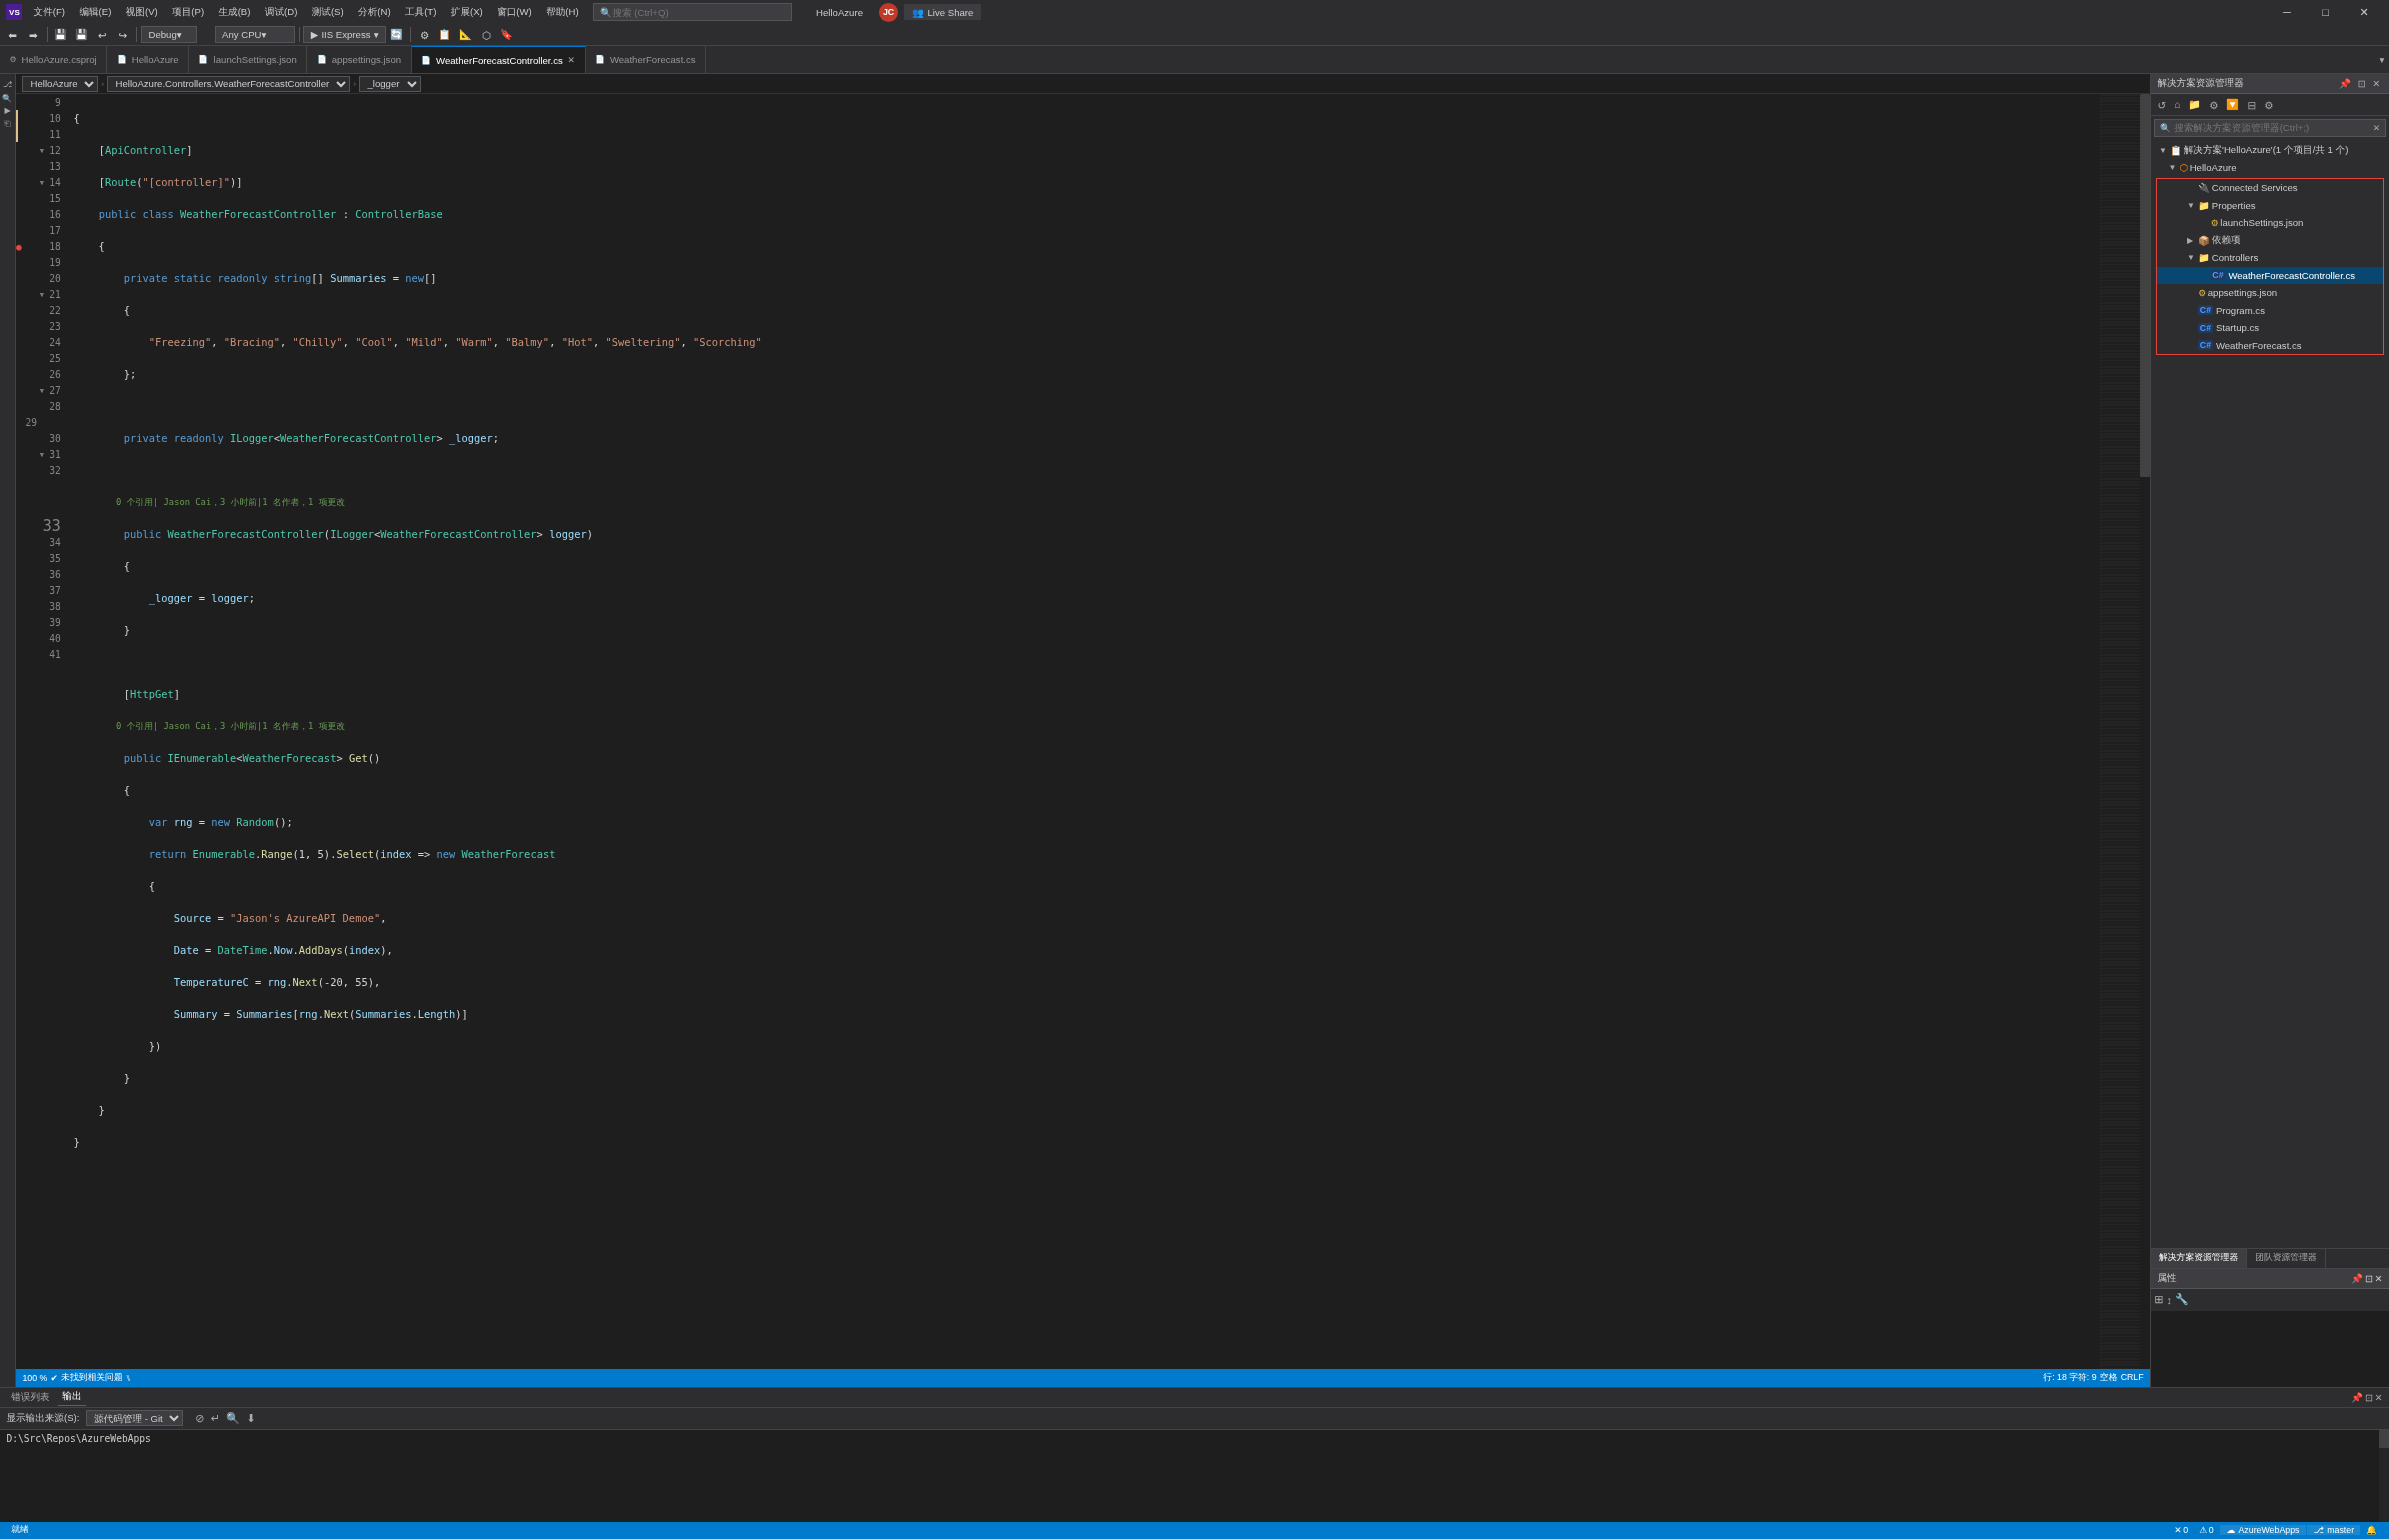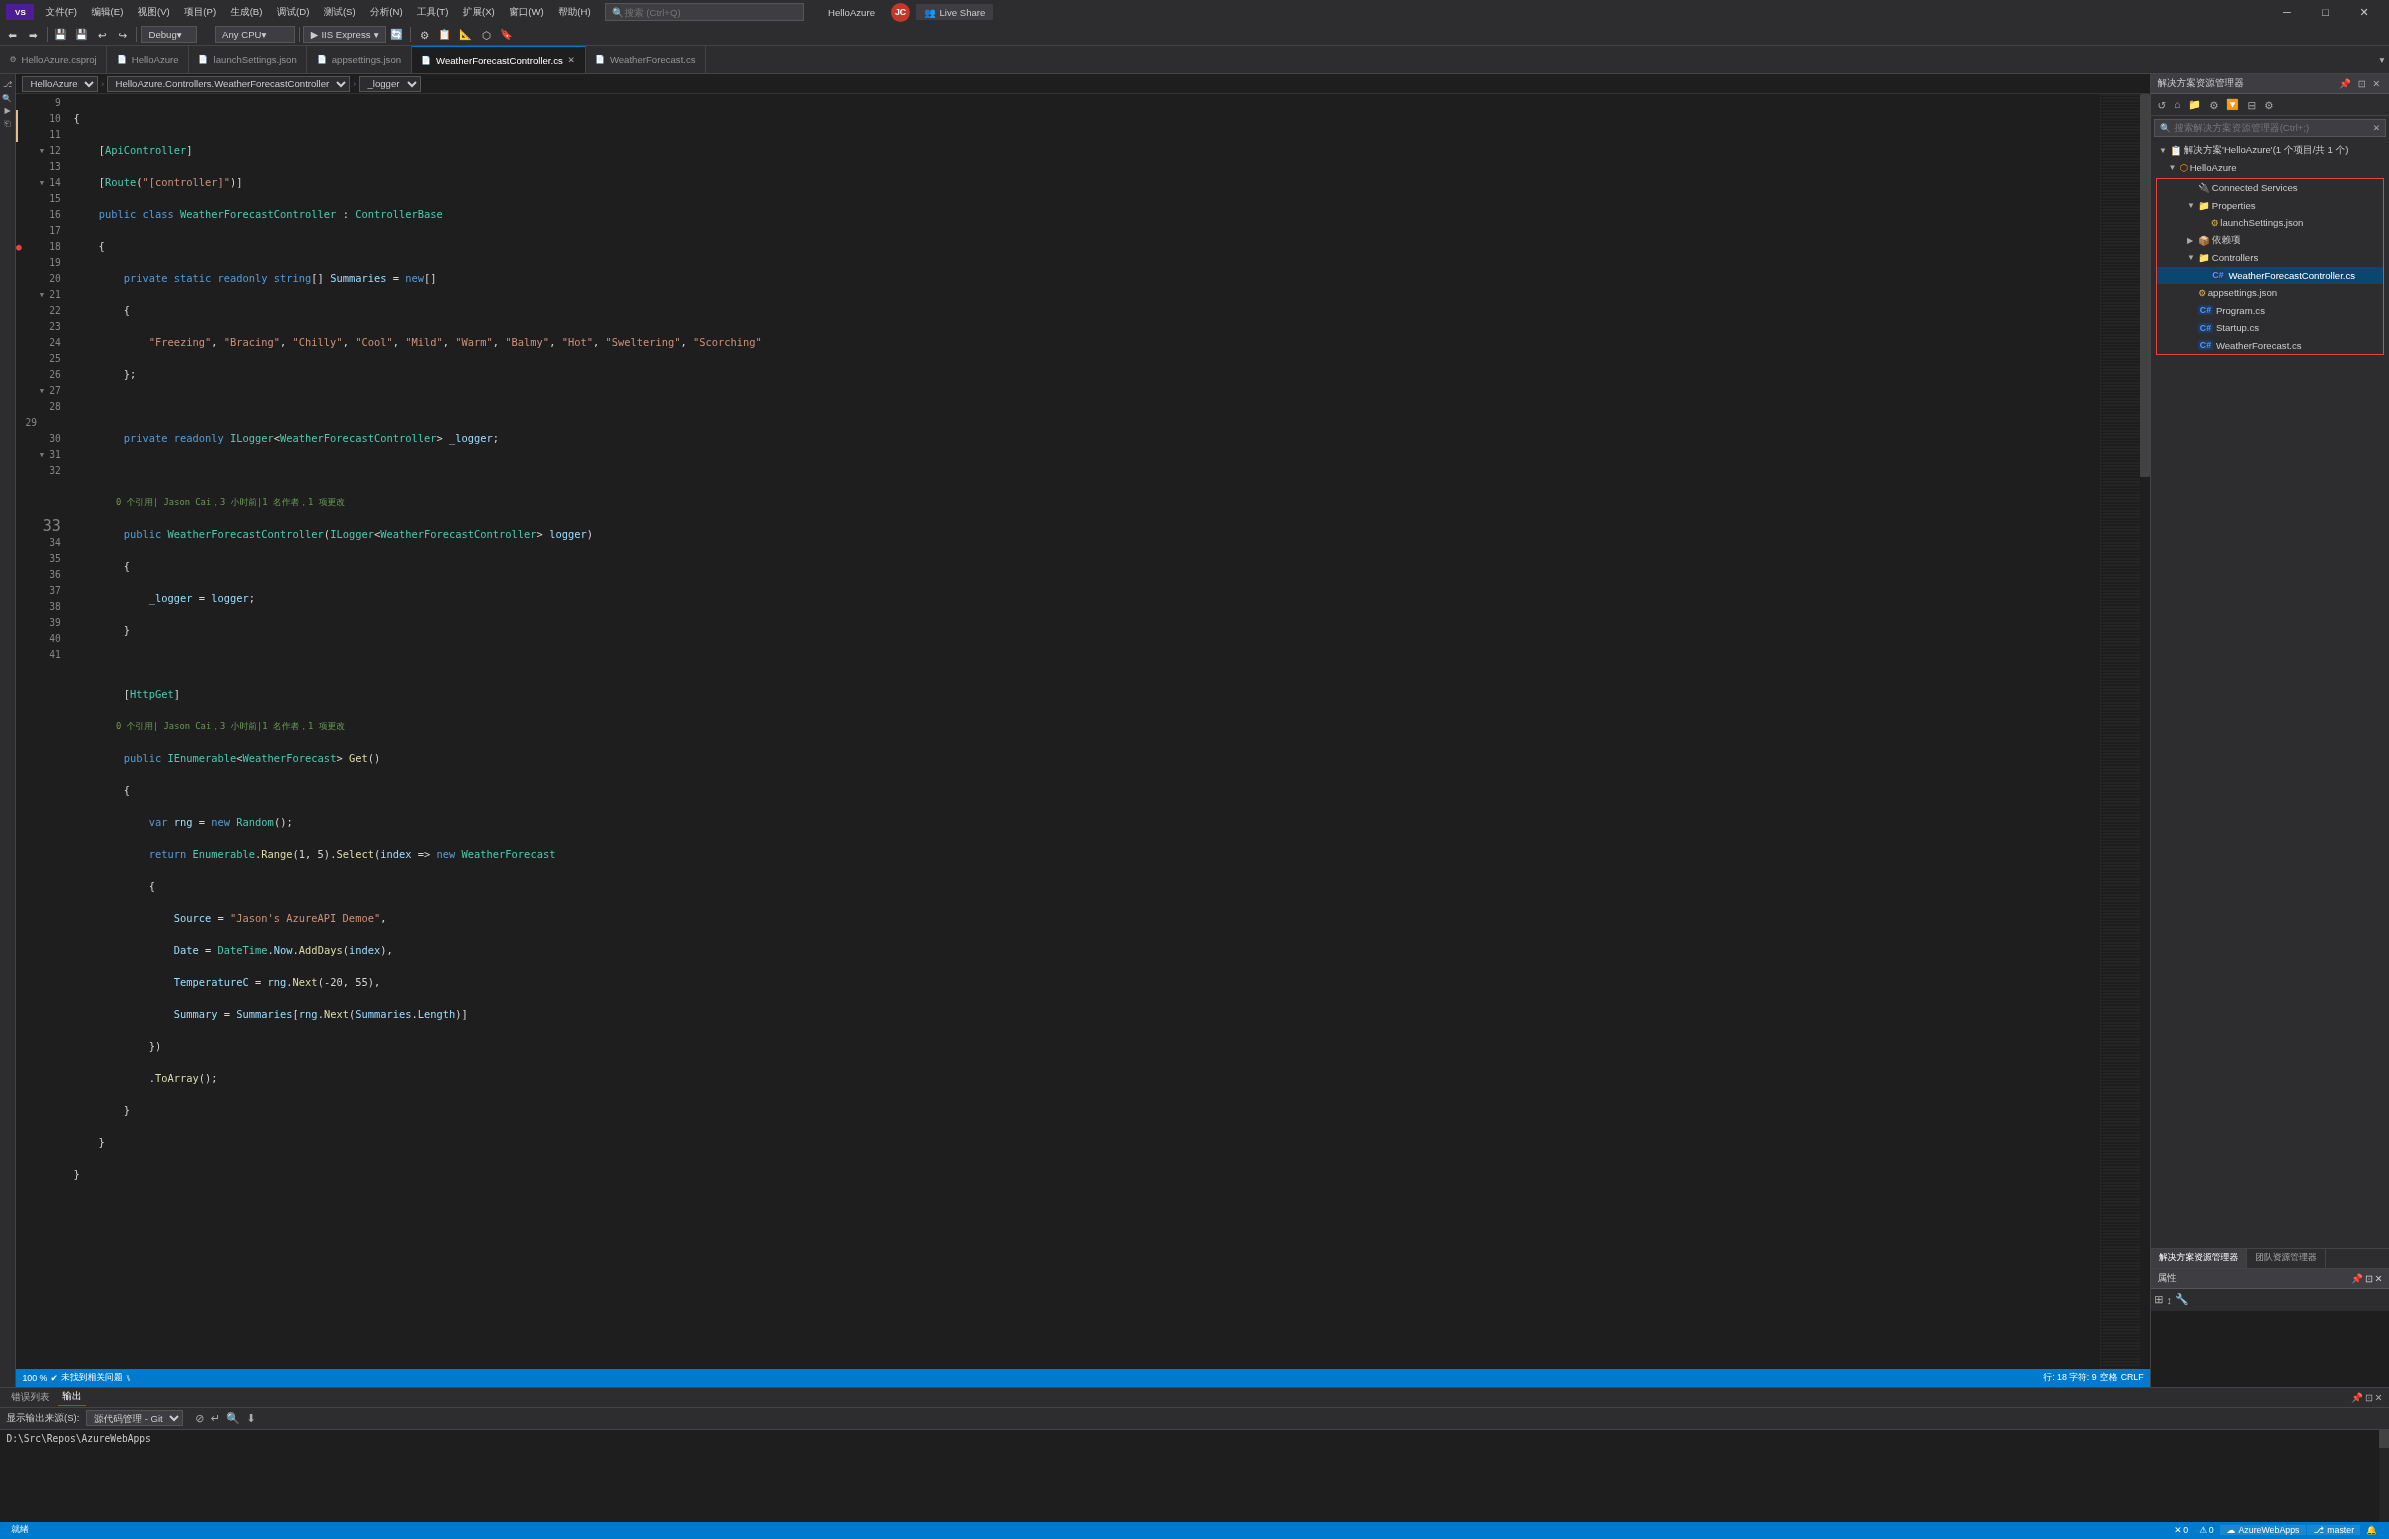--- a/index.html
+++ b/index.html
@@ -195,21 +195,21 @@
     #output-content {
       flex: 1; padding: 3.2px 6.4px; font-family: 'Consolas', monospace; font-size: 9.6px;
       color: #ccc; overflow-y: auto;
     }
   </style>
 </head>
 <body>
 
 <div id="title-bar">
 
-  <div style="width:28px;height:16px;background:#4c1d95;color:white;font-size:8px;font-weight:bold;display:flex;align-items:center;justify-content:center;margin-right:4.8px;">VS</div>
+  <div style="width:16px;height:16px;background:#4c1d95;color:white;font-size:8px;font-weight:bold;display:flex;align-items:center;justify-content:center;margin-right:4.8px;">VS</div>
 
   <div class="menus">
     <span>文件(F)</span>
     <span>编辑(E)</span>
     <span>视图(V)</span>
     <span>项目(P)</span>
     <span>生成(B)</span>
     <span>调试(D)</span>
     <span>测试(S)</span>
     <span>分析(N)</span>
@@ -493,21 +493,20 @@
 <div class="code-line">        <span class="kw">public</span> <span class="type">IEnumerable</span><span class="plain">&lt;</span><span class="type">WeatherForecast</span><span class="plain">&gt;</span> <span class="method">Get</span>()</div>
 <div class="code-line">        {</div>
 <div class="code-line">            <span class="kw">var</span> <span class="prop">rng</span> = <span class="kw">new</span> <span class="type">Random</span>();</div>
 <div class="code-line">            <span class="kw">return</span> <span class="type">Enumerable</span>.<span class="method">Range</span>(1, 5).<span class="method">Select</span>(<span class="prop">index</span> =&gt; <span class="kw">new</span> <span class="type">WeatherForecast</span></div>
 <div class="code-line">            {</div>
 <div class="code-line">                <span class="prop">Source</span> = <span class="str">"Jason's AzureAPI Demoe"</span>,</div>
 <div class="code-line">                <span class="prop">Date</span> = <span class="type">DateTime</span>.<span class="prop">Now</span>.<span class="method">AddDays</span>(<span class="prop">index</span>),</div>
 <div class="code-line">                <span class="prop">TemperatureC</span> = <span class="prop">rng</span>.<span class="method">Next</span>(-20, 55),</div>
 <div class="code-line">                <span class="prop">Summary</span> = <span class="prop">Summaries</span>[<span class="prop">rng</span>.<span class="method">Next</span>(<span class="prop">Summaries</span>.<span class="prop">Length</span>)]</div>
 <div class="code-line">            })</div>
-<div class="code-line">            .<span class="method">ToArray</span>();</div>
 <div class="code-line">        }</div>
 <div class="code-line">    }</div>
 <div class="code-line">}</div>
 <div class="code-line"> </div>
       </div>
 
       <div style="width:40px;background:#1e1e1e;border-left:0.8px solid #333;opacity:0.4;overflow:hidden;">
         <div style="width:100%;height:100%;background:repeating-linear-gradient(to bottom, #2d2d30 0px, #2d2d30 1.6px, #1e1e1e 1.6px, #1e1e1e 3.2px);"></div>
       </div>
 

